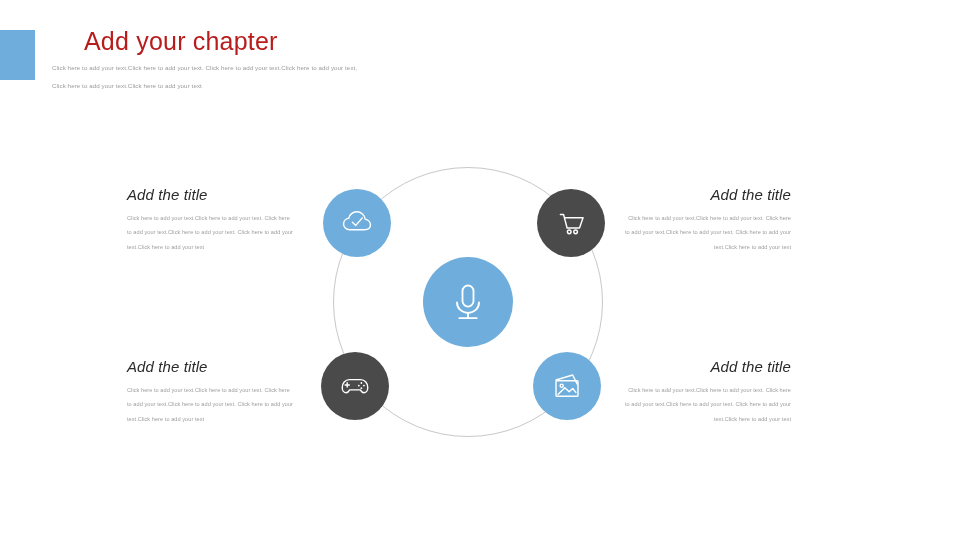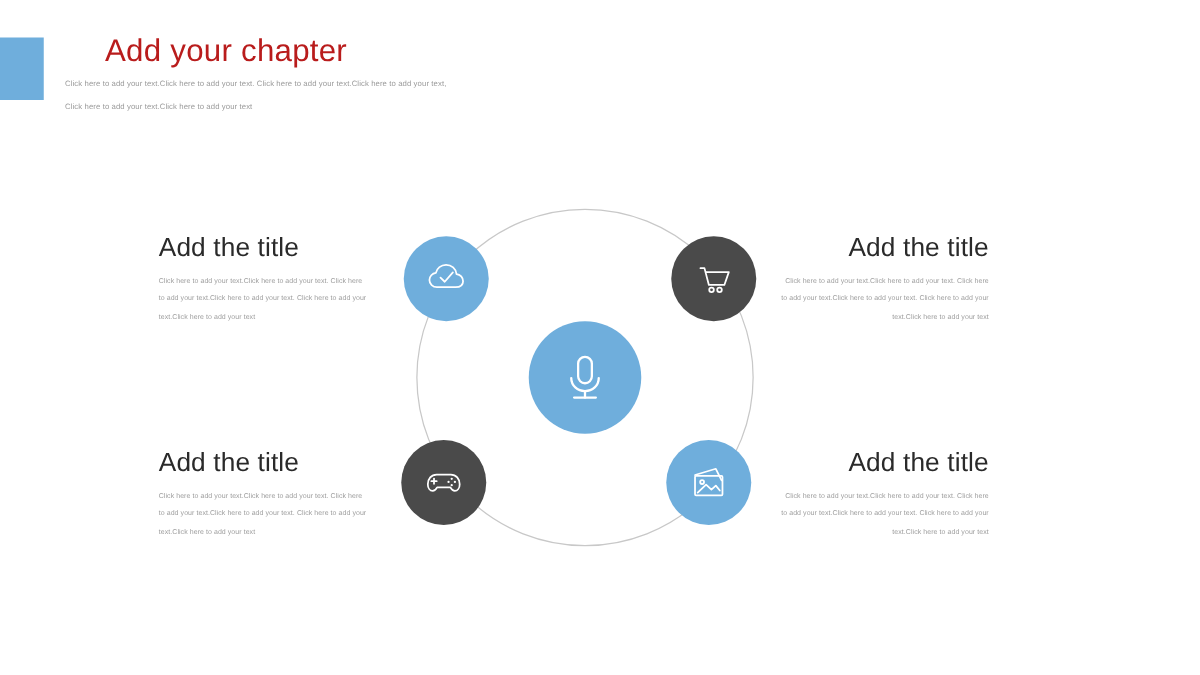--- a/index.html
+++ b/index.html
@@ -92,26 +92,27 @@
   .node-tr { left: 537px; top: 189px; }
   .node-c  { left: 423px; top: 257px; }
   .node-bl { left: 321px; top: 352px; }
   .node-br { left: 533px; top: 352px; }
 
   .node svg { display: block; }
 
   
   .block { position: absolute; width: 166px; }
   .block .b-title {
-    font-size: 21px;
+    font-size: 15px;
     font-weight: 400;
     color: #2a2a2a;
     letter-spacing: 0.1px;
     line-height: 1.2;
     white-space: nowrap;
+    font-style: italic;
   }
   .block .b-body {
     margin-top: 7px;
     font-size: 5.6px;
     color: #9e9e9e;
     line-height: 2.55;
     letter-spacing: 0.05px;
   }
 
   .block.left  { text-align: left; }

